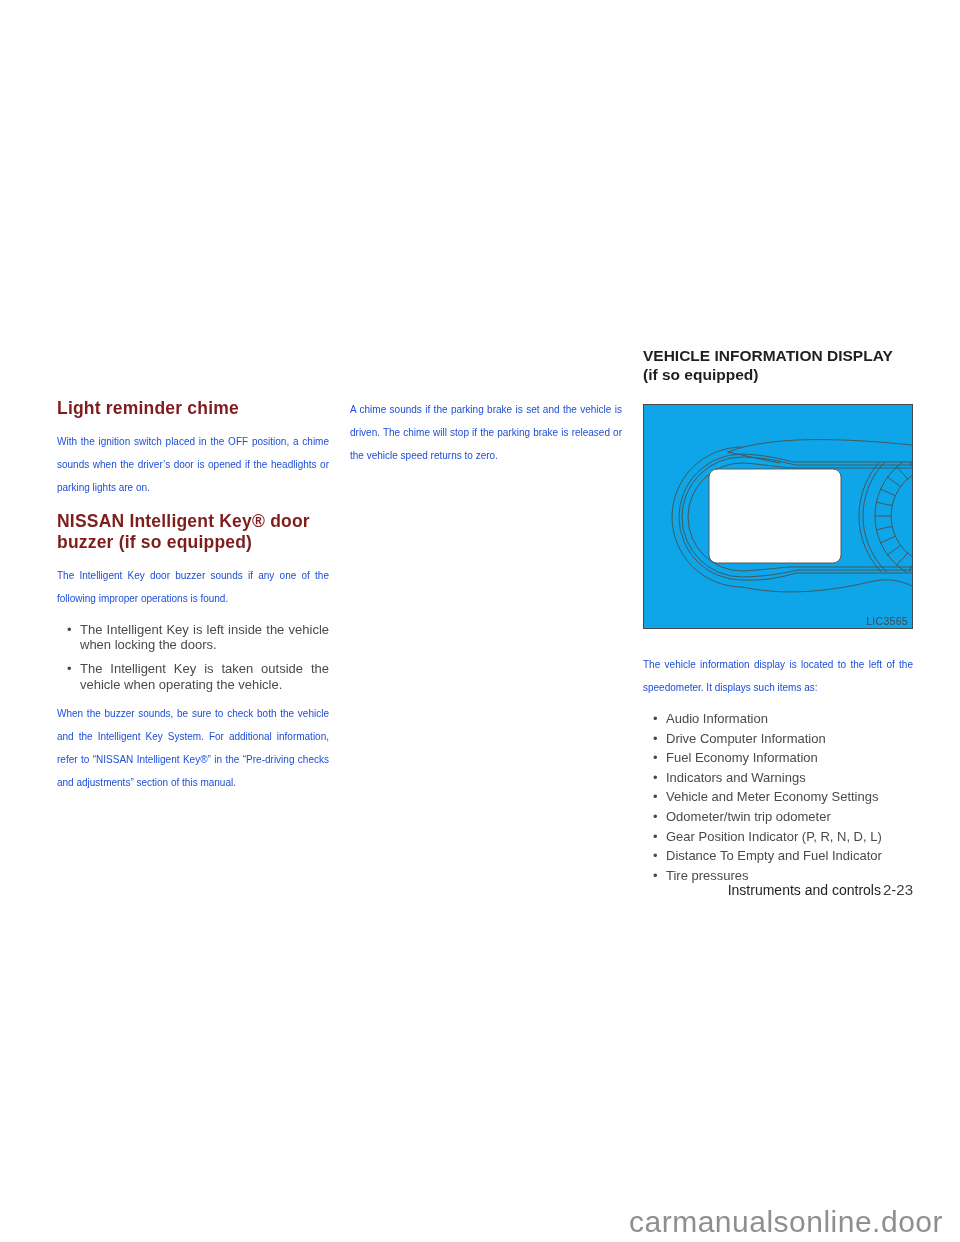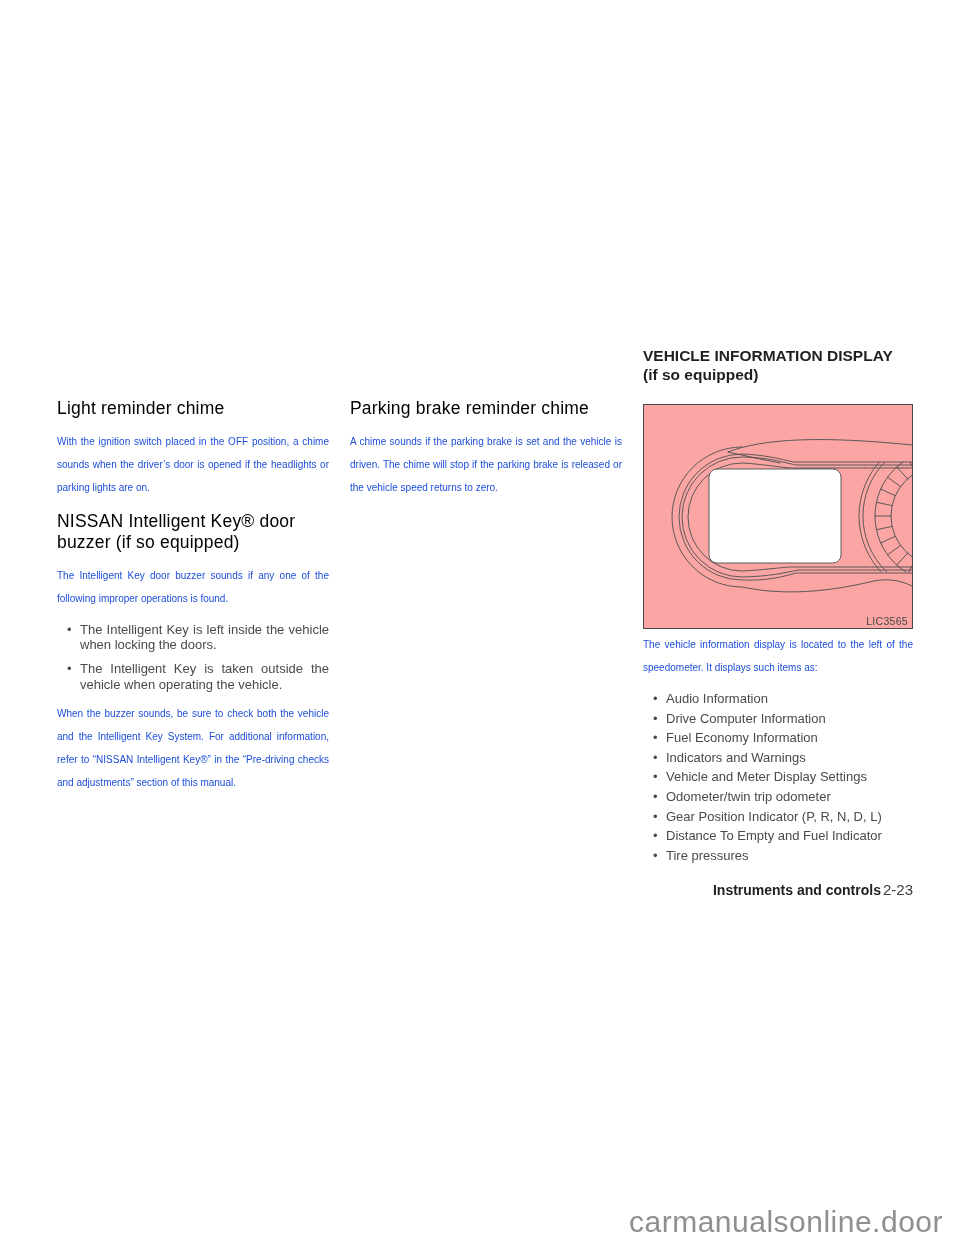--- a/index.html
+++ b/index.html
@@ -8,55 +8,55 @@
     font-family:"Liberation Sans", sans-serif;
     -webkit-font-smoothing:antialiased;
   }
   .page{position:absolute;inset:0;}
   .col{position:absolute;width:272px;}
   #col-left{left:57px;top:398px;}
   #col-mid{left:350px;top:398px;}
   #col-right{left:643px;top:347px;width:270px;}
 
   .sec-heading{
-    font-size:17.5px;font-weight:400;color:#000000;line-height:21px;
+    font-size:17.5px;font-weight:700;color:#7f1d1d;line-height:21px;
     margin:0 0 11px 0;letter-spacing:0.2px;
   }
   .sec + .sec{}
   .body-p{
     font-size:10px;line-height:23px;color:#1d4ed8;text-align:justify;
     margin:0 0 12px 0;
   }
   .blist{list-style:none;margin:8px 0 10px 0;padding:0;}
   .bitem{
     position:relative;padding-left:23px;margin:0 0 9px 0;
     font-size:13px;line-height:15.2px;color:#4a4a4a;text-align:justify;
   }
   .bul{position:absolute;left:10px;top:0;color:#4a4a4a;font-size:13px;}
 
   .caps-heading{
     font-size:15.5px;font-weight:700;color:#1f1f1f;line-height:18.5px;
     margin:0 16px 20px 0;
   }
   .figure{
     box-sizing:border-box;width:270px;height:225px;border:1px solid #4a4a4a;
-    position:relative;margin:0 0 4px 0;background:#fca5a5;
+    position:relative;margin:0 0 24px 0;background:#0ea5e9;
   }
   .fig-label{
     position:absolute;right:4px;bottom:1px;font-size:10.5px;color:#4a4a4a;
     letter-spacing:0.3px;
   }
   .rlist{list-style:none;margin:8px 0 0 0;padding:0;}
   .rlist .bitem{margin:0 0 4.4px 0;text-align:left;}
 
   .footer{
     position:absolute;top:881px;right:47px;font-size:14px;color:#1f1f1f;
     white-space:nowrap;
   }
-  .footer .chapter{font-weight:700;}
+  .footer .chapter{font-weight:400;}
   .footer .pagenum{font-weight:400;color:#3d3d3d;font-size:15px;margin-left:2px;}
 
   .watermark{
     position:absolute;top:1205px;right:17px;font-size:30px;color:#8f8f8f;
     letter-spacing:0.5px;
   }
 </style>
 </head>
 <body>
 
@@ -79,21 +79,20 @@
           <span class="bul">•</span>
           <span>The Intelligent Key is taken outside the vehicle when operating the vehicle.</span>
         </li>
       </ul>
       <p class="body-p">When the buzzer sounds, be sure to check both the vehicle and the Intelligent Key System. For additional information, refer to “NISSAN Intelligent Key®” in the “Pre-driving checks and adjustments” section of this manual.</p>
     </div>
   </div>
 
   <div class="col" id="col-mid">
     <div class="sec">
-      <h3 class="sec-heading">Parking brake reminder chime</h3>
       <p class="body-p">A chime sounds if the parking brake is set and the vehicle is driven. The chime will stop if the parking brake is released or the vehicle speed returns to zero.</p>
     </div>
   </div>
 
   <div class="col" id="col-right">
     <h2 class="caps-heading">VEHICLE INFORMATION DISPLAY (if so equipped)</h2>
 
     <div class="figure">
       <svg width="268" height="223" viewBox="0 0 268 223">
         <defs>
@@ -125,21 +124,21 @@
       <span class="fig-label">LIC3565</span>
     </div>
 
     <p class="body-p">The vehicle information display is located to the left of the speedometer. It displays such items as:</p>
 
     <ul class="blist rlist">
       <li class="bitem"><span class="bul">•</span><span>Audio Information</span></li>
       <li class="bitem"><span class="bul">•</span><span>Drive Computer Information</span></li>
       <li class="bitem"><span class="bul">•</span><span>Fuel Economy Information</span></li>
       <li class="bitem"><span class="bul">•</span><span>Indicators and Warnings</span></li>
-      <li class="bitem"><span class="bul">•</span><span>Vehicle and Meter Display Settings</span></li>
+      <li class="bitem"><span class="bul">•</span><span>Vehicle and Meter Economy Settings</span></li>
       <li class="bitem"><span class="bul">•</span><span>Odometer/twin trip odometer</span></li>
       <li class="bitem"><span class="bul">•</span><span>Gear Position Indicator (P, R, N, D, L)</span></li>
       <li class="bitem"><span class="bul">•</span><span>Distance To Empty and Fuel Indicator</span></li>
       <li class="bitem"><span class="bul">•</span><span>Tire pressures</span></li>
     </ul>
   </div>
 
   <div class="footer">
     <span class="chapter">Instruments and controls</span><span class="pagenum">2-23</span>
   </div>

